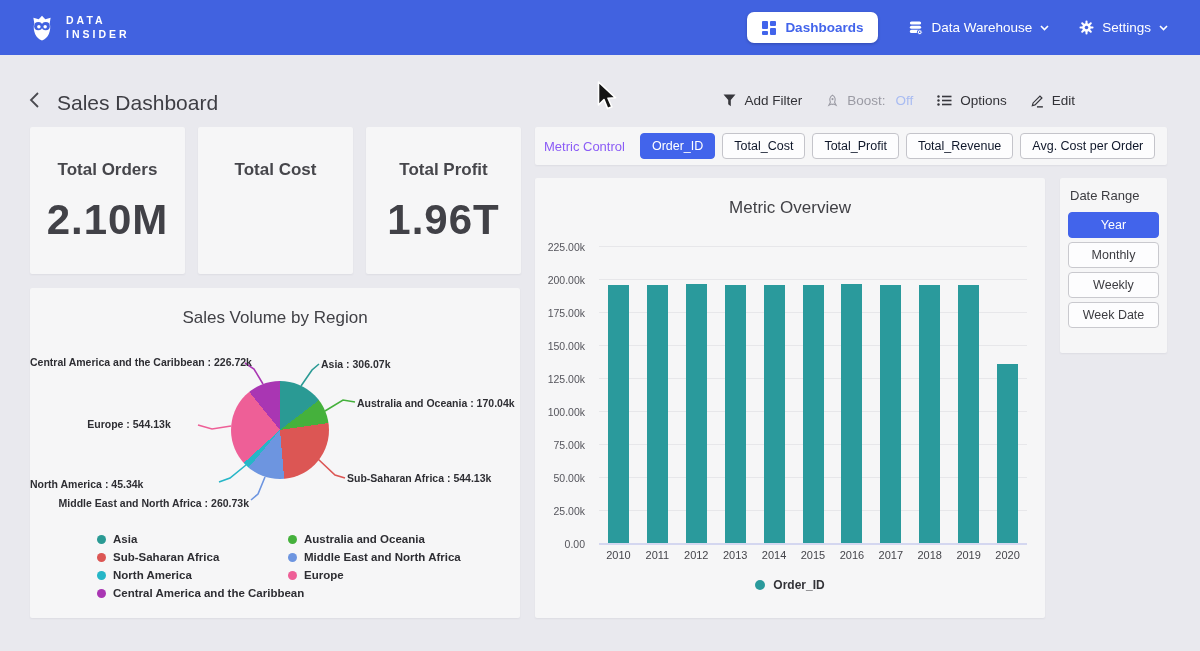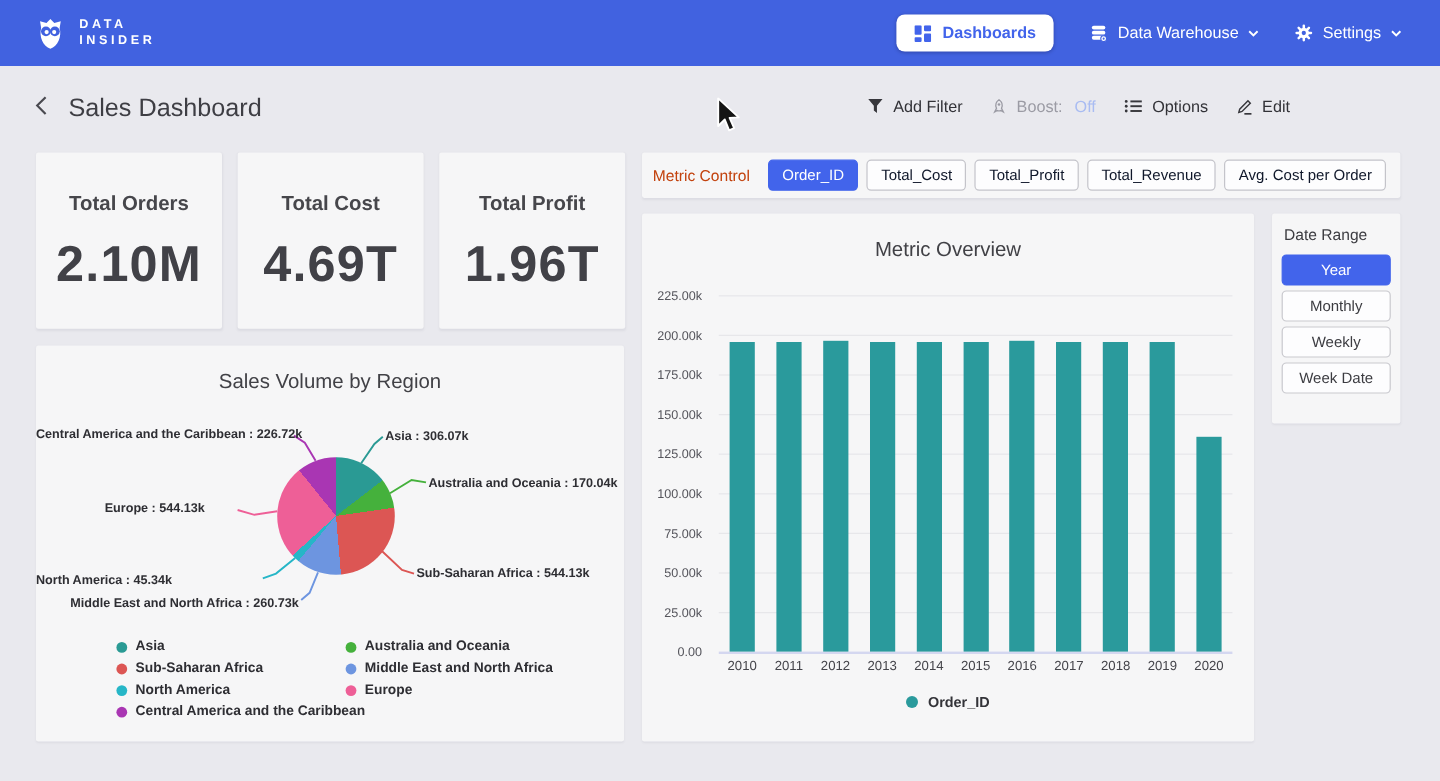--- a/index.html
+++ b/index.html
@@ -12,42 +12,42 @@
   .brand { display:flex; align-items:center; gap:10px; cursor:pointer; }
   .brand-text { display:flex; flex-direction:column; line-height:1.25; }
   .brand-text span { color:#fff; font-size:10.5px; font-weight:700; letter-spacing:3px; }
   .nav-right { display:flex; align-items:center; gap:30px; }
   .nav-pill { display:flex; align-items:center; gap:9px; background:#fff; border:none; border-radius:7px;
               padding:8px 15px; font-family:Liberation Sans, sans-serif; font-size:13.5px; font-weight:700; color:#4264eb;
               box-shadow:0 1px 3px rgba(0,0,40,.25); cursor:pointer; }
   .nav-item { display:flex; align-items:center; gap:8px; color:#fff; font-size:13.5px; font-weight:500; cursor:pointer; }
 
   
-  .page-header { position:absolute; left:0; top:55px; width:1108px; height:62px;
+  .page-header { position:absolute; left:0; top:67px; width:1108px; height:62px;
                  display:flex; align-items:center; }
   .back-btn { position:absolute; left:26px; top:22px; background:none; border:none; cursor:pointer; padding:2px; }
   .page-title { position:absolute; left:57px; top:24px; font-size:21px; font-weight:500; color:#3e3e44; }
   .header-actions { position:absolute; right:33px; top:26px; display:flex; align-items:center; gap:24px; }
   .h-action { display:flex; align-items:center; gap:8px; background:none; border:none; font-family:inherit;
               font-size:13.5px; font-weight:500; color:#323237; cursor:pointer; }
   .boost-label { color:#9b9ba4; }
   .boost-state { color:#a9bcf2; margin-left:2px; }
 
   
   .card { position:absolute; background:#f6f6f7; border-radius:2px; box-shadow:0 1px 2px rgba(50,50,90,.07); }
 
   
   .kpi { width:155px; height:147px; top:127px; display:flex; flex-direction:column; align-items:center; }
   .kpi-label { margin-top:33px; font-size:17px; font-weight:600; color:#46464b; }
   .kpi-value { margin-top:16px; font-size:42px; font-weight:700; color:#414147; letter-spacing:1px; }
 
   
   .metric-bar { left:535px; top:127px; width:632px; height:38px; display:flex; align-items:center;
                 padding-left:9px; gap:8px; }
-  .metric-label { font-size:13px; color:#c2410c; margin-right:7px; }
+  .metric-label { font-size:13px; color:#8b5cf6; margin-right:7px; }
   .chip { height:26px; padding:0 11px; border-radius:4px; border:1px solid #c4c4ca; background:#fdfdfe;
           font-family:inherit; font-size:12.5px; color:#0f172a; cursor:pointer; }
   .chip-selected { background:#4264eb; border-color:#4264eb; color:#fff; }
 
   
   .bar-card { left:535px; top:178px; width:510px; height:440px; }
   .chart-title { position:absolute; top:20px; left:0; width:100%; text-align:center;
                  font-size:17px; font-weight:500; color:#414146; }
   .y-axis { position:absolute; left:0; top:69px; width:56px; height:297px; }
   .y-tick { position:absolute; right:6px; width:50px; text-align:right; font-size:10.5px; color:#55555c; }
@@ -199,21 +199,20 @@
       </button>
     </div>
   </div>
 
   <div class="card kpi" style="left:30px">
     <div class="kpi-label">Total Orders</div>
     <div class="kpi-value">2.10M</div>
   </div>
   <div class="card kpi" style="left:198px">
     <div class="kpi-label">Total Cost</div>
-    <div class="kpi-value">4.69T</div>
   </div>
   <div class="card kpi" style="left:366px">
     <div class="kpi-label">Total Profit</div>
     <div class="kpi-value">1.96T</div>
   </div>
 
   <div class="card metric-bar">
     <span class="metric-label">Metric Control</span>
     <div style="display:flex;gap:7px">
         <button class="chip chip-selected">Order_ID</button>

